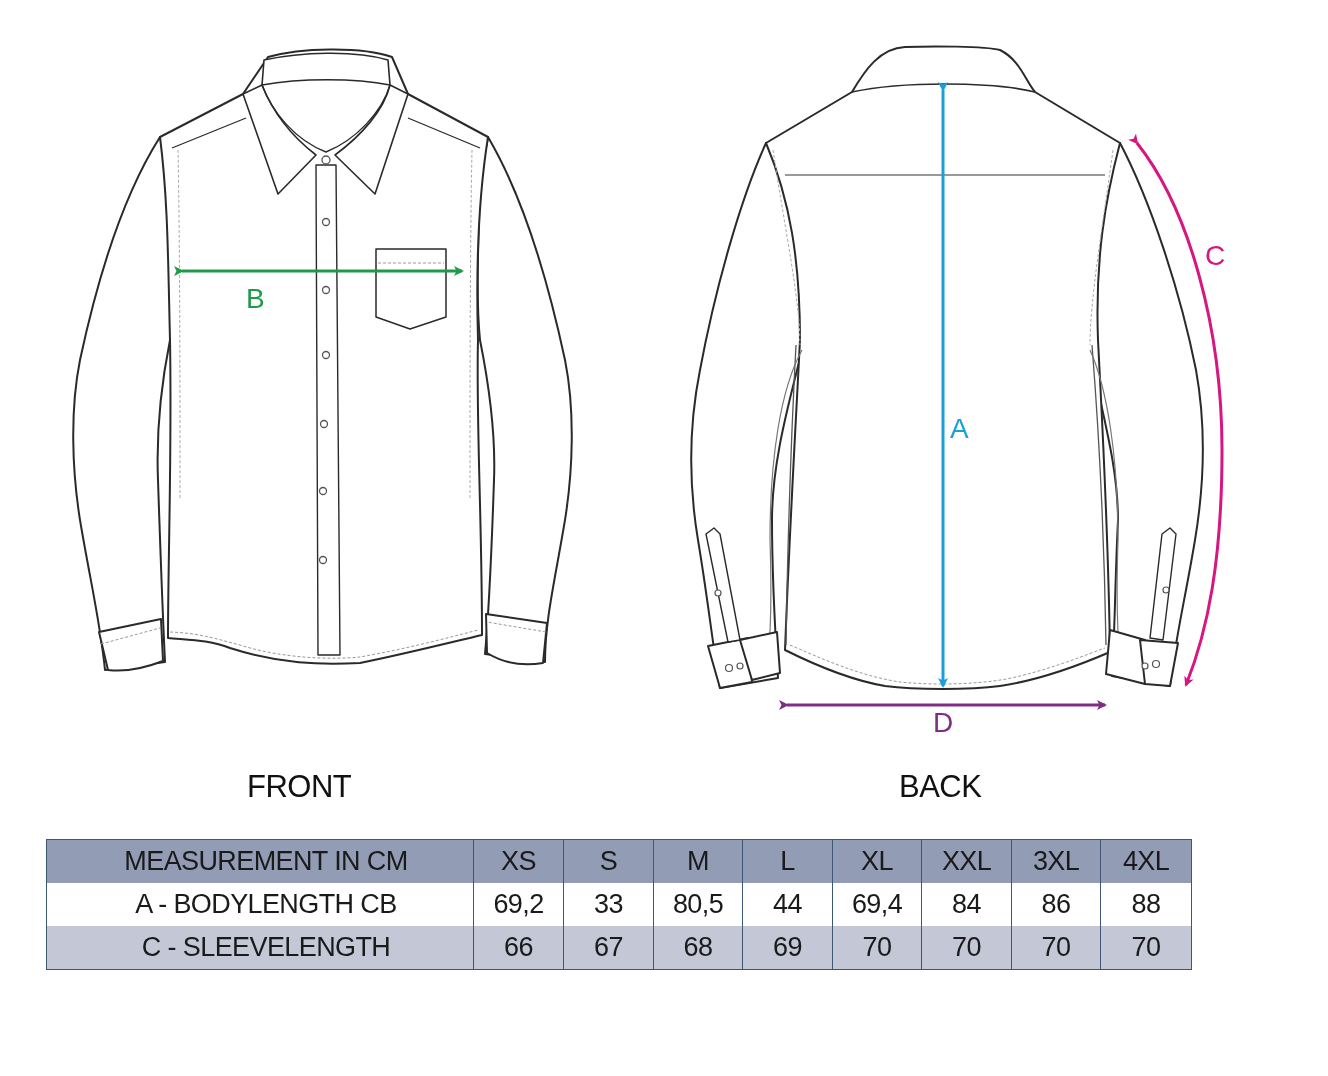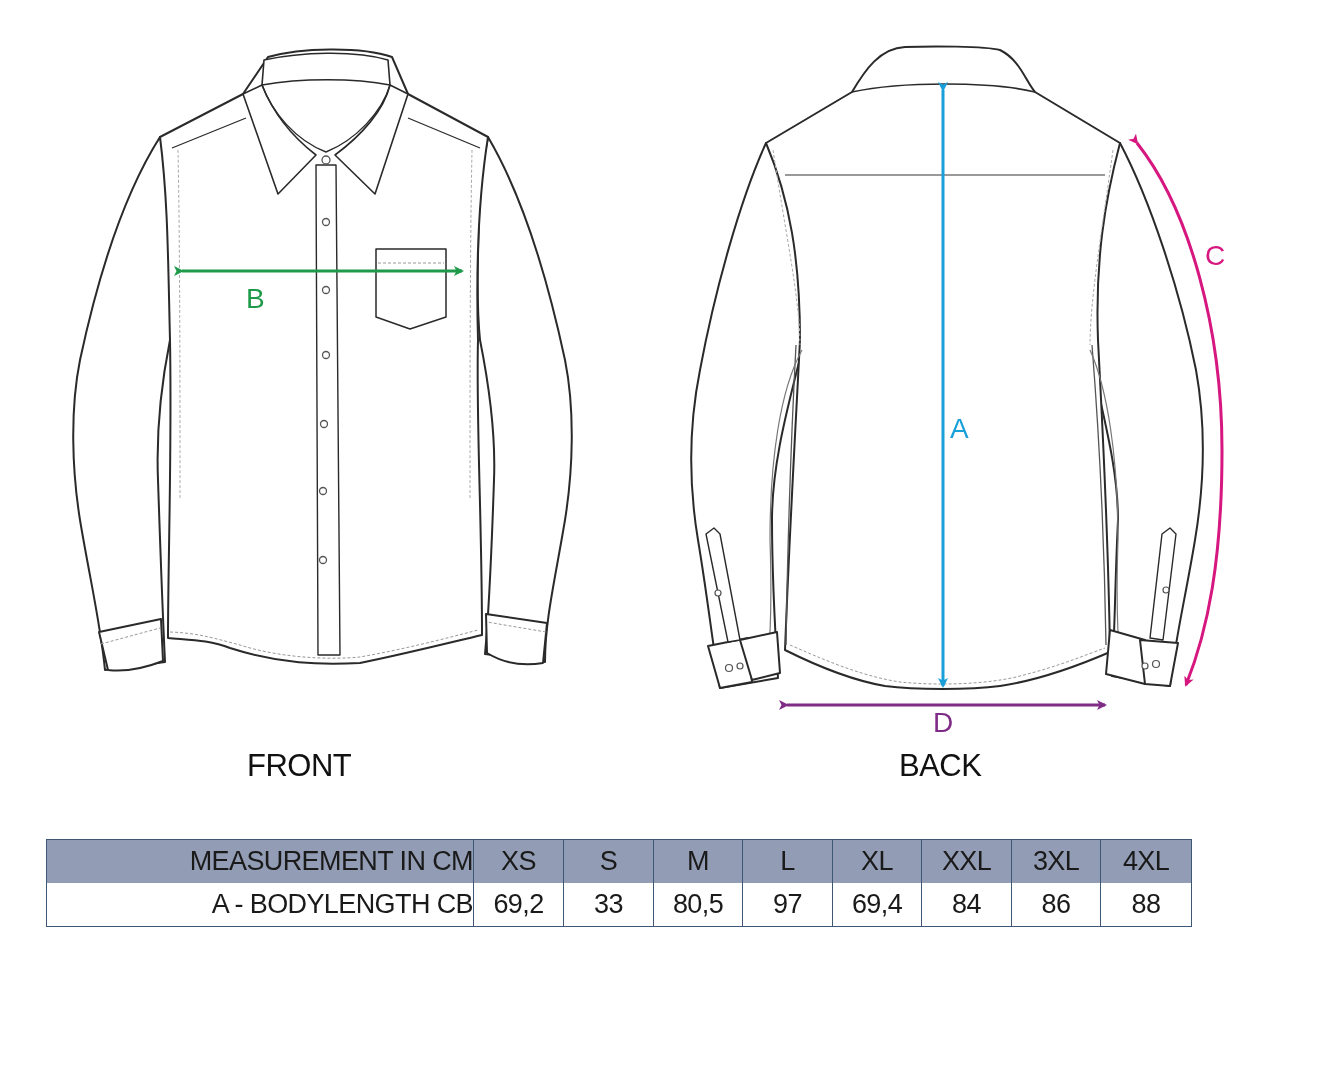--- a/index.html
+++ b/index.html
@@ -1,26 +1,26 @@
 <!DOCTYPE html>
 <html><head>
 <meta charset="utf-8">
 <style>
   html, body { margin: 0; padding: 0; background: #ffffff; }
   body { width: 1328px; height: 1076px; position: relative; overflow: hidden;
          font-family: "Liberation Sans", "DejaVu Sans", sans-serif; color: #1a1a1a; }
   svg.drawing { position: absolute; left: 0; top: 0; width: 1328px; height: 820px; }
-  .view-label { position: absolute; font-size: 31px; letter-spacing: -0.5px; color: #111; }
+  .view-label { position: absolute; font-size: 31px; letter-spacing: -0.5px; color: #111; margin-top: 21px; }
   .dim-label { position: absolute; font-size: 28px; line-height: 28px; }
 
   table.size-table { position: absolute; left: 46px; top: 839px; width: 1145px;
          border-collapse: collapse; border: 1.5px solid #3d5775; table-layout: fixed; }
   .size-table th, .size-table td { height: 43px; padding: 0; font-size: 27px; font-weight: normal;
          letter-spacing: -0.6px; color: #1a1a1a; border-left: 1.5px solid #3d5775; }
-  .size-table th:first-child, .size-table td:first-child { text-align: right; padding-left: 12px; border-left: none; margin-top: 13px; }
+  .size-table th:first-child, .size-table td:first-child { text-align: center; padding-left: 12px; border-left: none; margin-top: 13px; }
   .size-table th:not(:first-child), .size-table td:not(:first-child) { text-align: center; }
   .size-table thead tr { background: #929cb4; }
   .size-table tbody tr:nth-child(odd) { background: #ffffff; }
   .size-table tbody tr:nth-child(even) { background: #c3c7d6; }
 </style>
 </head>
 <body>
 
 <svg class="drawing" viewBox="0 0 1328 820" xmlns="http://www.w3.org/2000/svg">
   <defs>
@@ -163,20 +163,31 @@
       <th>3XL</th>
       <th>4XL</th>
     </tr>
   </thead>
   <tbody>
     <tr>
       <td>A - BODYLENGTH CB</td>
       <td>69,2</td>
       <td>33</td>
       <td>80,5</td>
-      <td>97</td>
+      <td>44</td>
       <td>69,4</td>
       <td>84</td>
       <td>86</td>
       <td>88</td>
     </tr>
+    <tr>
+      <td>C - SLEEVELENGTH</td>
+      <td>66</td>
+      <td>67</td>
+      <td>68</td>
+      <td>69</td>
+      <td>70</td>
+      <td>70</td>
+      <td>70</td>
+      <td>70</td>
+    </tr>
   </tbody>
 </table>
 
 </body></html>

